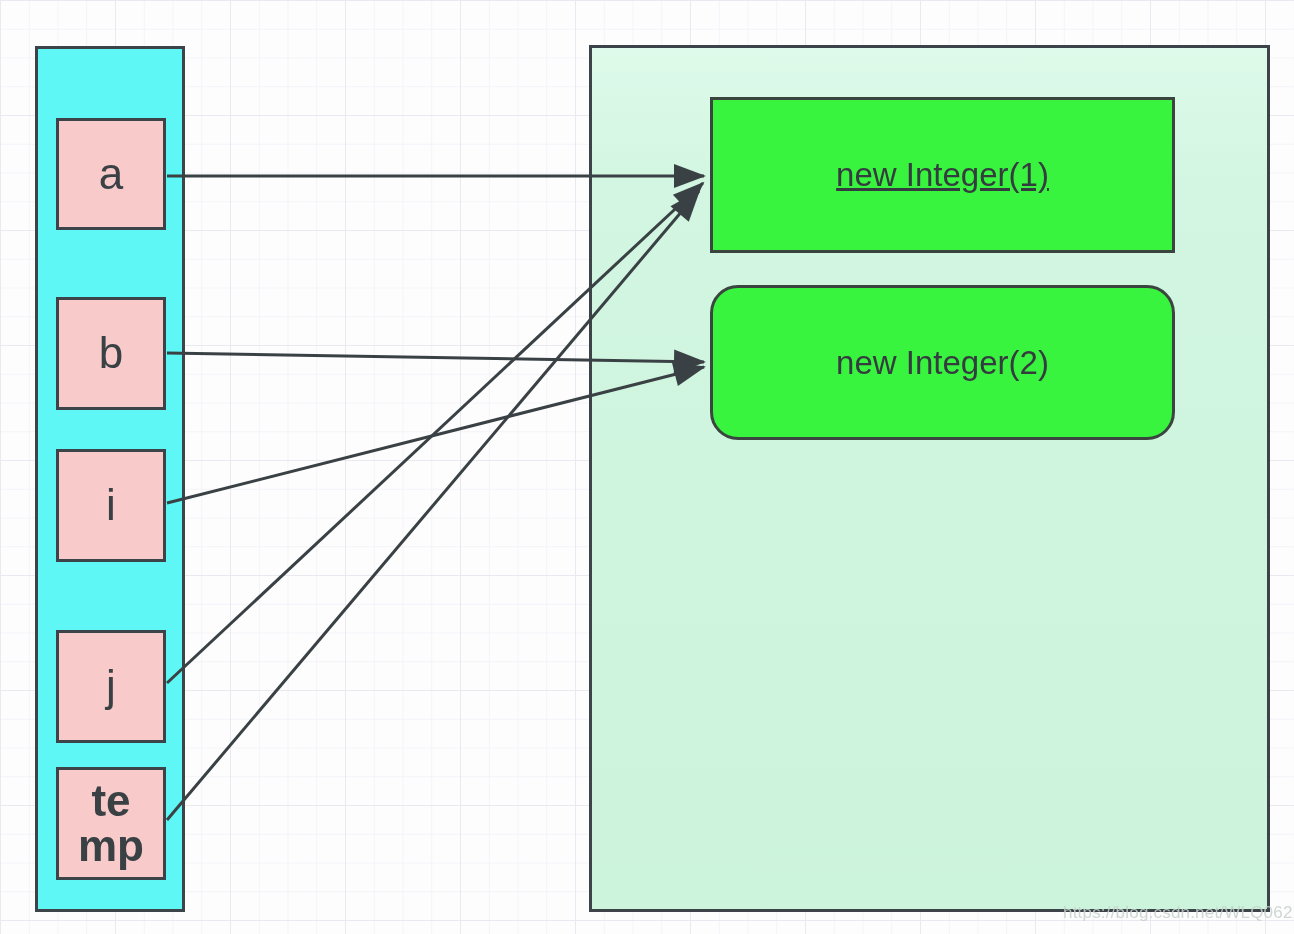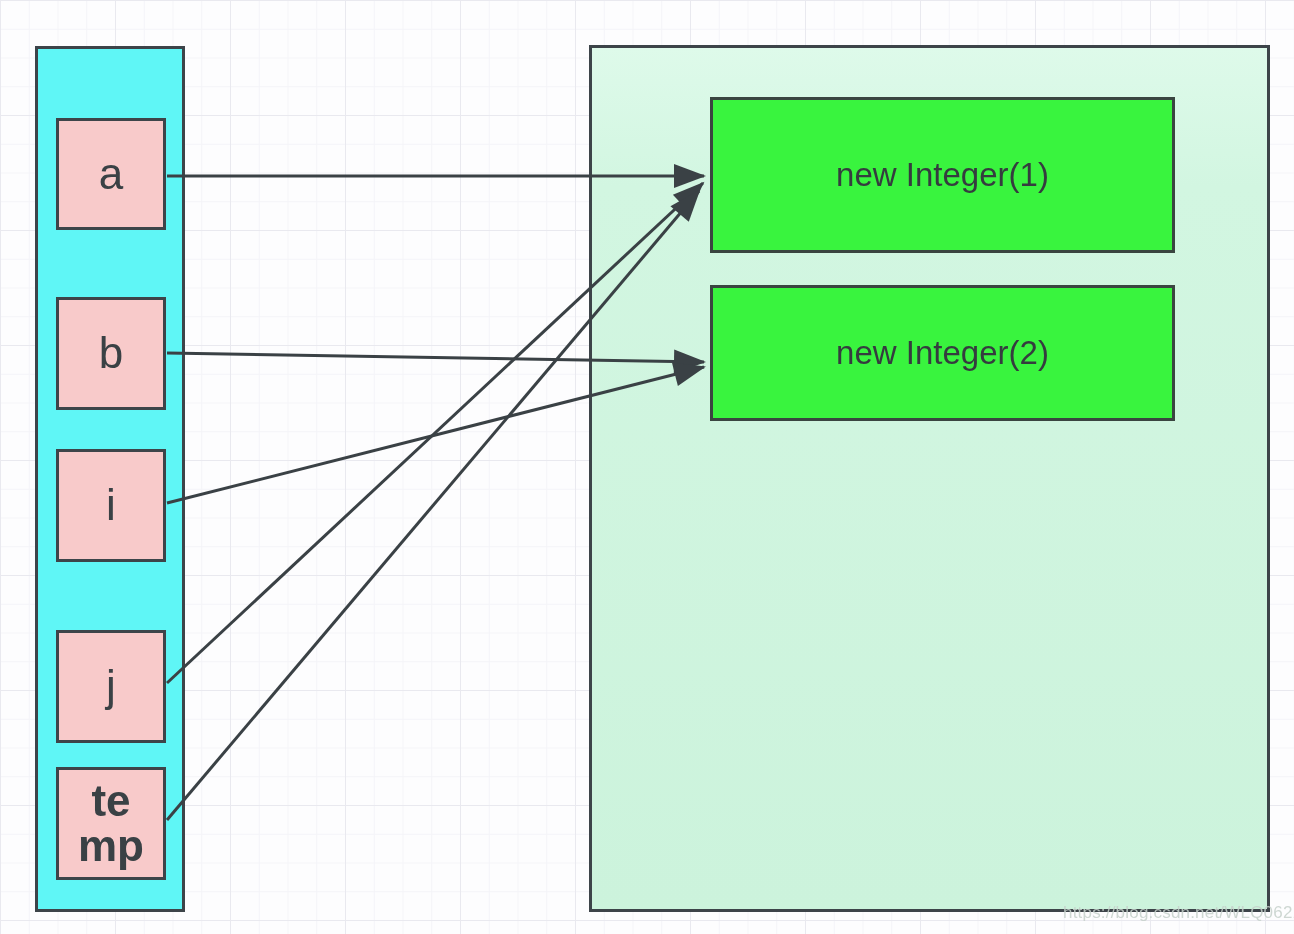--- a/index.html
+++ b/index.html
@@ -36,22 +36,22 @@
     position:absolute;left:589px;top:45px;width:681px;height:867px;
     box-sizing:border-box;border:3px solid #3d4449;
     background:linear-gradient(180deg,#defaea 0%,#d2f6e1 16%,#ccf3dc 100%);
   }
   .obj-box{
     position:absolute;left:710px;width:465px;
     box-sizing:border-box;border:3px solid #3a4540;background:#39f43e;
     display:flex;align-items:center;justify-content:center;
     color:#353c3f;font-size:33px;
   }
-  .obj-1{top:97px;height:156px;}
-  .obj-2{top:285px;height:136px;}
+  .obj-1{top:97px;height:156px;text-decoration:underline;}
+  .obj-2{top:285px;height:155px;border-radius:28px;}
   svg.arrows{position:absolute;left:0;top:0;width:1294px;height:934px;pointer-events:none;}
   svg.arrows line{stroke:#3a4145;stroke-width:3;}
   .watermark{
     position:absolute;left:1063px;top:903px;
     font-size:17px;color:#c6d1cb;opacity:.85;letter-spacing:.2px;
     white-space:nowrap;
   }
 </style>
 </head>
 <body>

